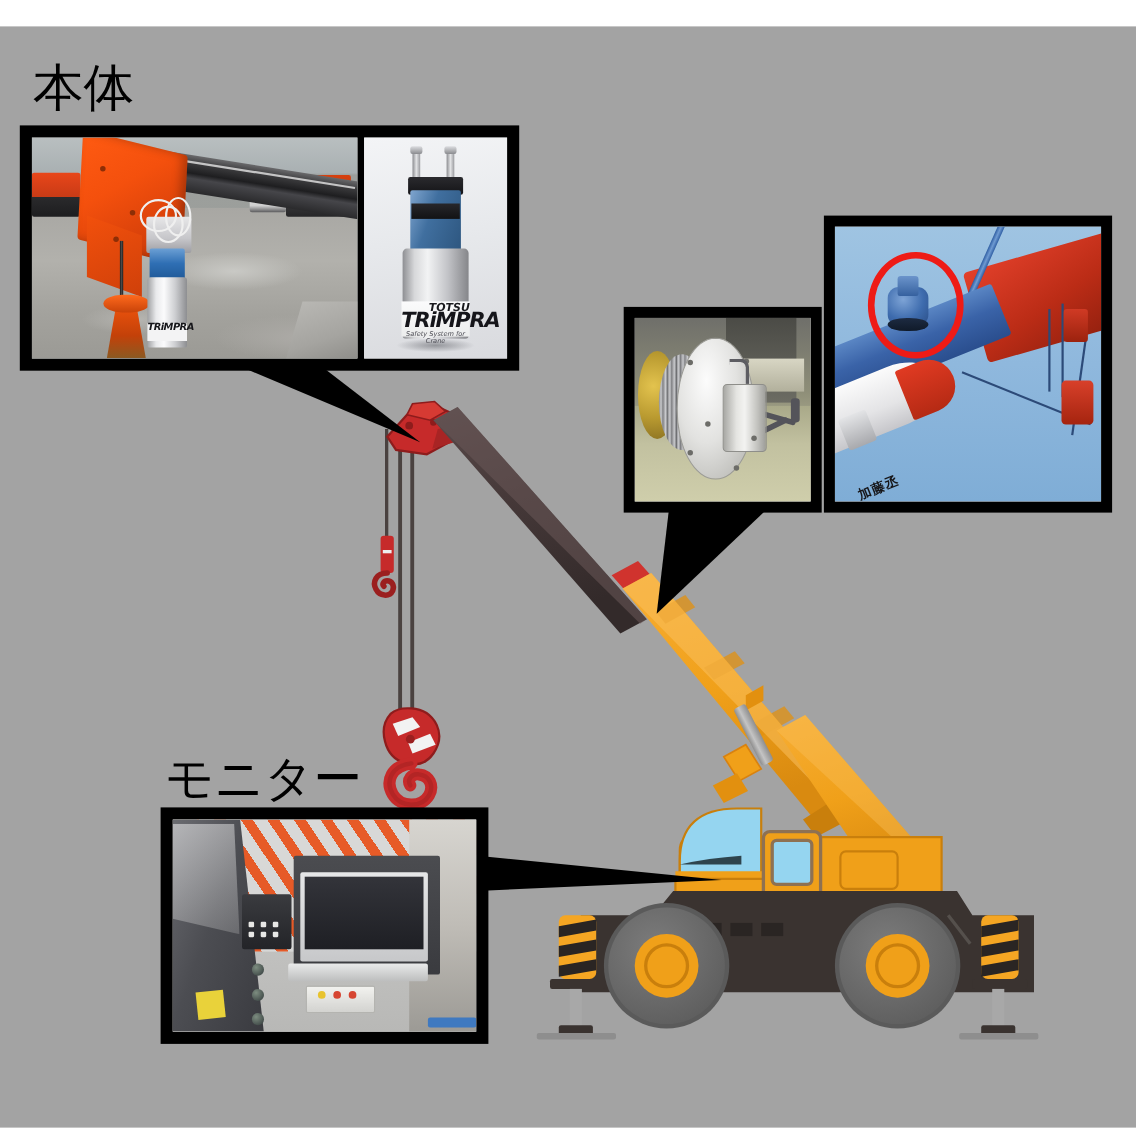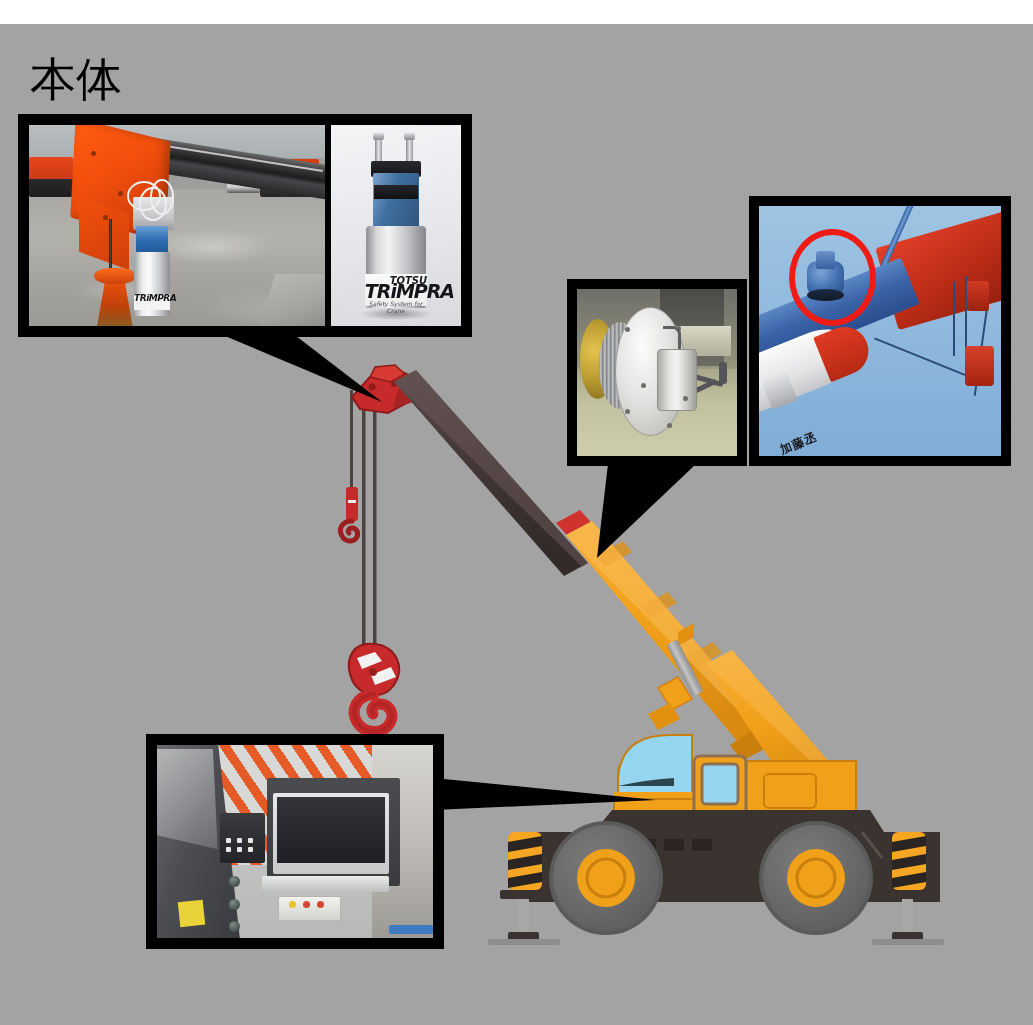--- a/index.html
+++ b/index.html
@@ -642,20 +642,21 @@
         <div class="p4-rope" style="right:8%;top:40%;width:2px;height:36%;transform:rotate(8deg);"></div>
         <div class="p4-rope" style="left:46%;top:62%;width:52%;height:2px;transform:rotate(22deg);"></div>
         <div class="p4-hook2"></div>
         <div class="p4-hook"></div>
         <div class="p4-txt">加藤丞</div>
         <div class="p4-circle"></div>
       </div>
     </div>
   </div>
 
+  <div class="callout-label" style="left:150px;top:663px;font-size:44px;">モニター</div>
 
   <div class="frame" style="left:146px;top:710px;width:298px;height:215px;">
     <div class="frame-inner" style="left:11px;top:11px;width:276px;height:193px;">
       <div class="photo p5">
         <div class="p5-orangebg"></div>
         <div class="p5-wall"></div>
         <div class="p5-panelL"></div>
         <div class="p5-glass"></div>
         <div class="p5-ctrlbox"></div>
         <div class="p5-btn" style="left:25%;top:48%;"></div>

